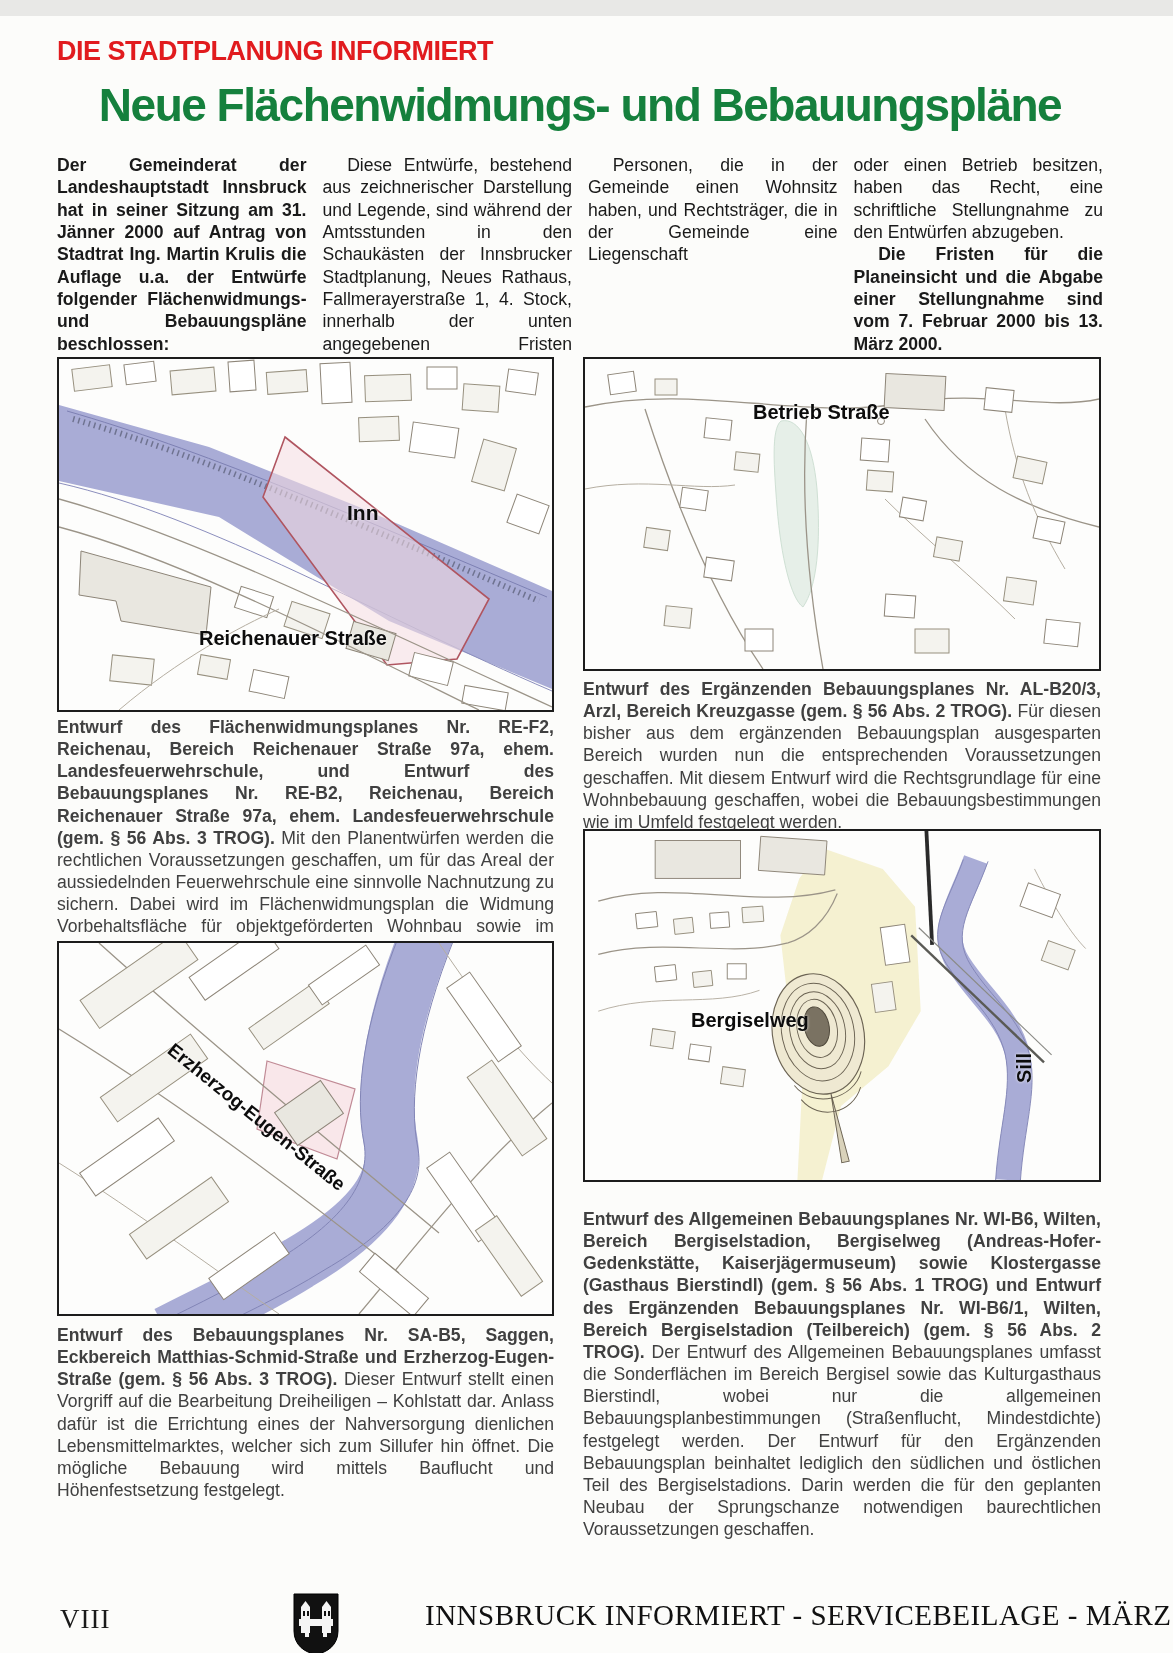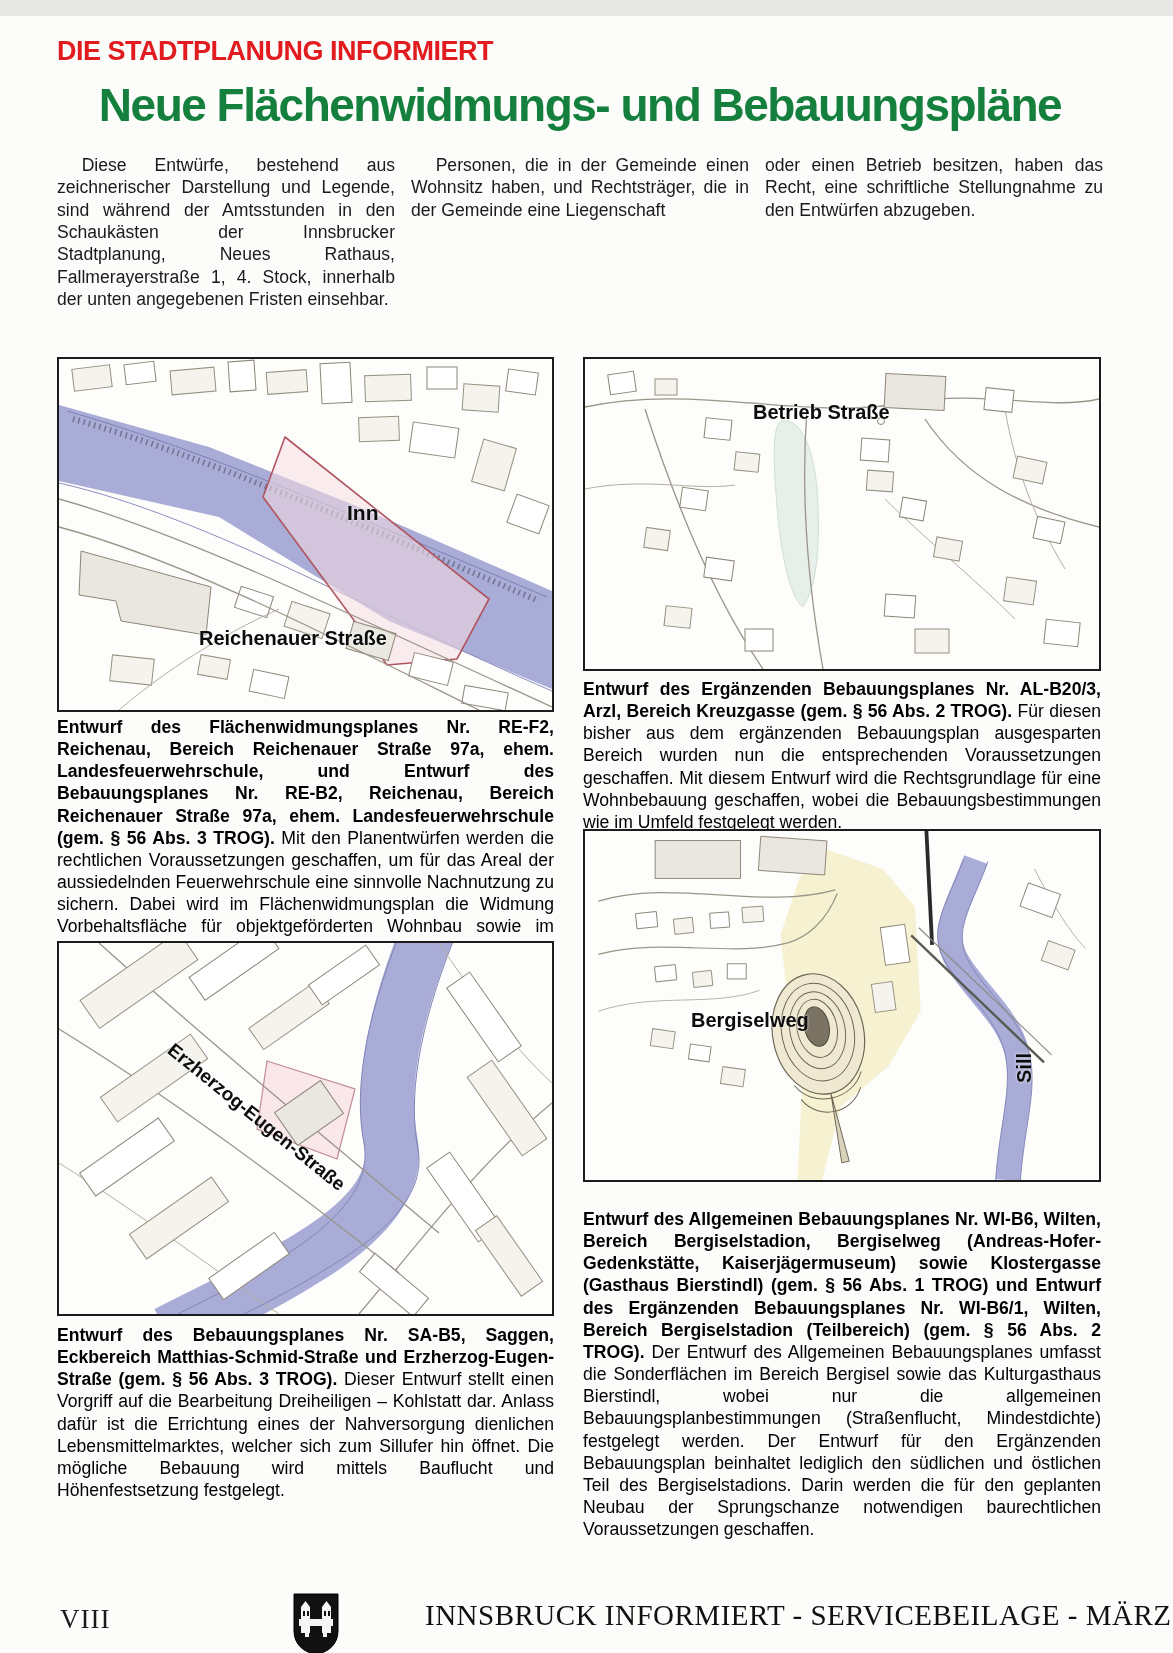--- a/index.html
+++ b/index.html
@@ -39,21 +39,21 @@
     white-space:nowrap;text-shadow:0 0 3px rgba(255,255,255,.9);
   }
   .bld{fill:#f4f3ee;stroke:#97907f;stroke-width:1;}
   .bldw{fill:#ffffff;stroke:#8d8578;stroke-width:1;}
   .bldg{fill:#e9e7e0;stroke:#8d8578;stroke-width:1;}
   .road{fill:none;stroke:#9b9488;stroke-width:1.3;}
   .roadl{fill:none;stroke:#b5aea1;stroke-width:1;}
   
   .caption{
     position:absolute;font-size:17.6px;line-height:1.26;text-align:justify;
-    color:#000000;
+    color:#404040;
   }
   .caption p{margin:0;}
   
   .footer-pageno{
     position:absolute;left:60px;top:1588px;
     font-family:"Liberation Serif",serif;font-size:27px;letter-spacing:1px;
   }
   .footer-crest{position:absolute;left:293px;top:1577px;width:46px;height:62px;}
   .footer-title{
     position:absolute;left:425px;top:1583px;width:678px;text-align:left;
@@ -63,28 +63,32 @@
 </style>
 </head>
 <body>
 
 <div class="page">
 
   <div class="kicker">DIE STADTPLANUNG INFORMIERT</div>
   <h1 class="headline" style="margin:0">Neue Flächenwidmungs- und Bebauungspläne</h1>
 
   <div class="intro">
+    <div class="col">
+      <p class="b">Der Gemeinderat der Landeshauptstadt Innsbruck hat in seiner Sitzung am 31. Jänner 2000 auf Antrag von Stadtrat Ing. Martin Krulis die Auflage u.a. der Entwürfe folgender Flächenwidmungs- und Bebauungspläne beschlossen:</p>
+    </div>
     <div class="col">
       <p class="indent">Diese Entwürfe, bestehend aus zeichnerischer Darstellung und Legende, sind während der Amtsstunden in den Schaukästen der Innsbrucker Stadtplanung, Neues Rathaus, Fallmerayerstraße 1, 4. Stock, innerhalb der unten angegebenen Fristen einsehbar.</p>
     </div>
     <div class="col">
       <p class="indent">Personen, die in der Gemeinde einen Wohnsitz haben, und Rechtsträger, die in der Gemeinde eine Liegenschaft</p>
     </div>
     <div class="col">
       <p>oder einen Betrieb besitzen, haben das Recht, eine schriftliche Stellungnahme zu den Entwürfen abzugeben.</p>
+      <p class="b indent">Die Fristen für die Planeinsicht und die Abgabe einer Stellungnahme sind vom 7. Februar 2000 bis 13. März 2000.</p>
     </div>
   </div>
 
   <div class="map" style="left:57px;top:341px;width:497px;height:355px;">
     <svg viewBox="0 0 493 351">
 
       <g>
         <polygon points="0,46 150,88 300,148 493,232 493,330 330,262 160,158 0,122" fill="#a9acd6"></polygon>
         <path d="M8,52 C140,90 280,150 488,238" fill="none" stroke="#7d80b3" stroke-width="1"></path>
         <path d="M0,124 C150,158 320,258 493,332" fill="none" stroke="#8b8ebd" stroke-width="1"></path>

